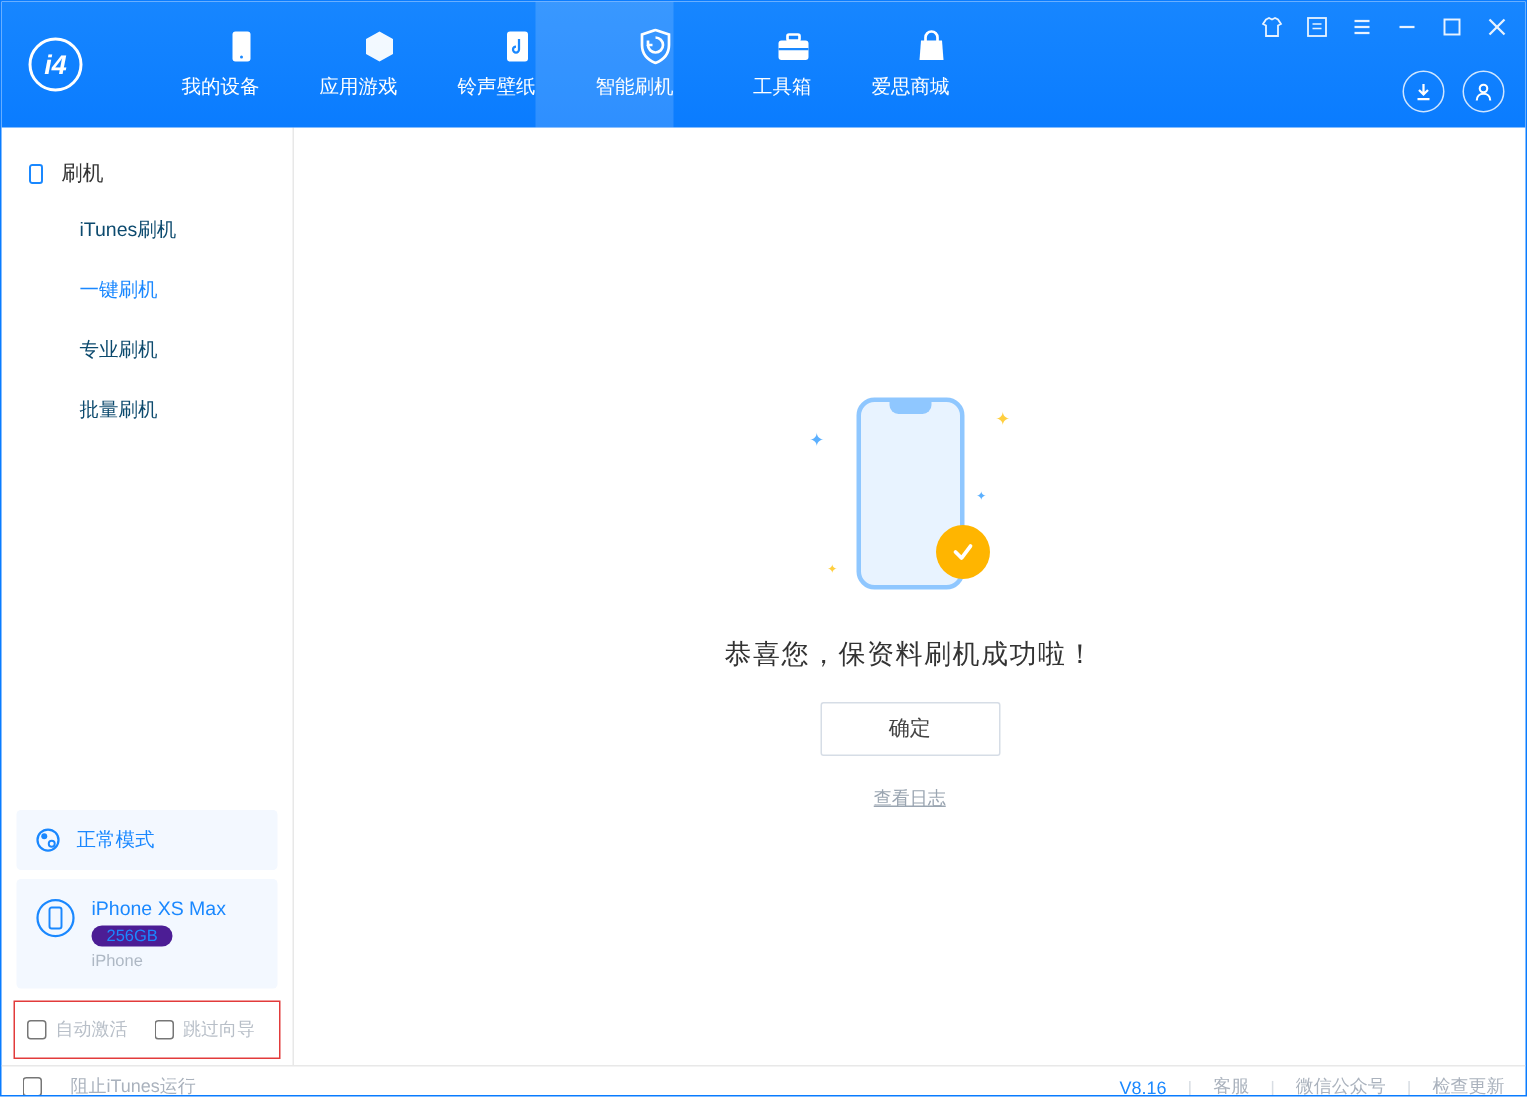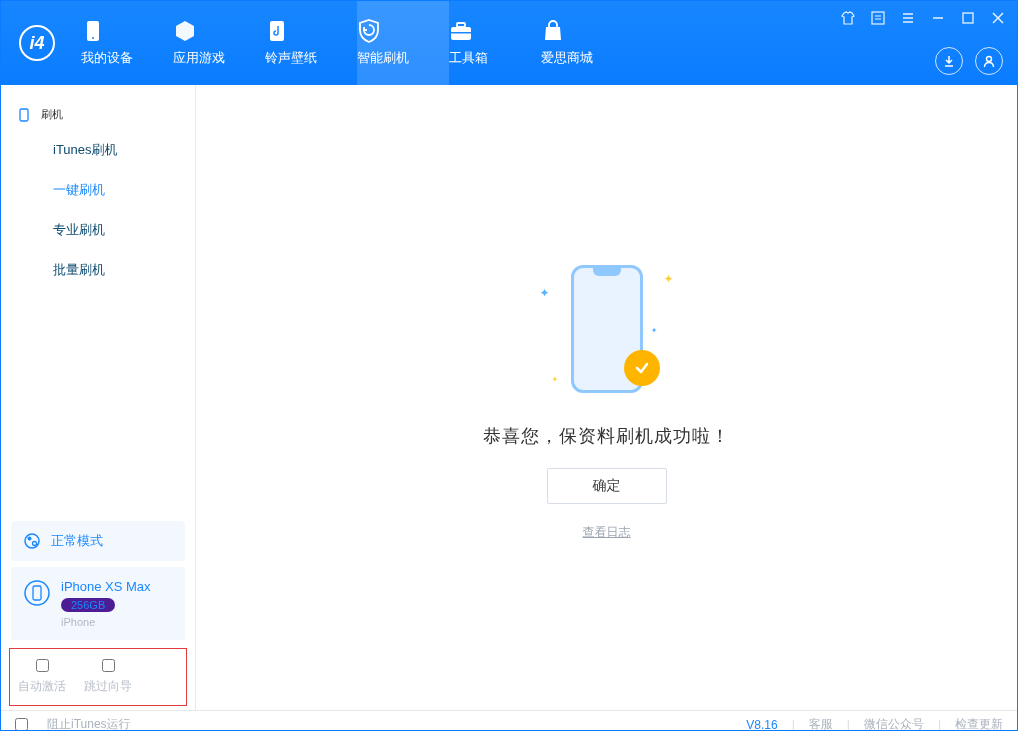--- a/index.html
+++ b/index.html
@@ -5,51 +5,51 @@
 * { margin: 0; padding: 0; box-sizing: border-box; font-family: "Microsoft YaHei", "PingFang SC", sans-serif; }
 body { background: #fff; width: 1018px; height: 731px; overflow: hidden; border: 1px solid #0a7cff; }
 
 
 .header { height: 84px; background: linear-gradient(to bottom, #1786ff, #0a7cff); display: flex; align-items: center; color: #fff; position: relative; }
 .logo { display: flex; align-items: center; padding: 0 18px; gap: 10px; }
 .logo-icon { width: 36px; height: 36px; border: 2px solid #fff; border-radius: 50%; display: flex; align-items: center; justify-content: center; font-weight: bold; font-size: 18px; font-style: italic; }
 .logo-text .title { font-size: 20px; font-weight: 500; letter-spacing: 2px; }
 .logo-text .subtitle { font-size: 11px; opacity: 0.9; }
 .nav { display: flex; height: 100%; margin-left: 8px; }
-.nav-item { width: 92px; display: flex; flex-direction: column; align-items: flex-start; justify-content: center; gap: 6px; cursor: pointer; font-size: 13px; }
+.nav-item { width: 92px; display: flex; flex-direction: column; align-items: flex-end; justify-content: center; gap: 6px; cursor: pointer; font-size: 13px; }
 .nav-item.active { background: rgba(255,255,255,0.15); }
 .nav-icon { width: 24px; height: 24px; display: flex; align-items: center; justify-content: center; }
 .header-right { position: absolute; right: 10px; top: 8px; display: flex; gap: 12px; align-items: center; }
 .header-right-btn { width: 18px; height: 18px; cursor: pointer; opacity: 0.9; display: flex; align-items: center; justify-content: center; }
 .header-circles { position: absolute; right: 14px; bottom: 10px; display: flex; gap: 12px; }
 .circle-btn { width: 28px; height: 28px; border: 1.5px solid rgba(255,255,255,0.8); border-radius: 50%; display: flex; align-items: center; justify-content: center; cursor: pointer; }
 
 
 .body { display: flex; height: calc(100% - 76px - 28px); }
 
 
 .sidebar { width: 195px; border-right: 1px solid #e8e8e8; display: flex; flex-direction: column; font-size: 13px; color: #333; }
 .side-section { padding-top: 14px; }
-.side-header { display: flex; align-items: center; gap: 10px; padding: 8px 16px; color: #333; font-size: 11px; }
+.side-header { display: flex; align-items: center; gap: 10px; padding: 8px 16px; color: #333; font-size: 14px; }
 .side-header .hicon { width: 14px; height: 14px; }
 .side-list { }
 .side-item { padding: 11px 16px 11px 52px; cursor: pointer; color: #0c4a6e; }
 .side-item.active { color: #1a88ff; }
 
 .device-blocks { margin-top: auto; }
 .mode-block, .device-block { background: #f3f8ff; margin: 6px 10px; border-radius: 3px; padding: 10px 12px; display: flex; align-items: center; gap: 10px; }
 .mode-block { height: 40px; }
 .device-block { flex-direction: row; align-items: flex-start; padding: 12px; }
 .device-block .dicon { width: 28px; height: 28px; flex-shrink: 0; }
 .device-info .dname { color: #1a88ff; font-size: 13px; font-weight: 500; }
 .capacity-badge { display: inline-block; background: #4c1d95; color: #1a88ff; border-radius: 10px; padding: 1px 10px; font-size: 11px; margin-top: 4px; }
 .device-info .dtype { color: #aeb8c4; font-size: 11px; margin-top: 4px; }
 
 .red-box { border: 1.5px solid #e23b3b; margin: 8px 8px 4px 8px; padding: 10px 8px; display: flex; gap: 18px; align-items: center; }
-.checkbox-row { display: flex; align-items: center; gap: 6px; color: #b8bfc8; font-size: 12px; flex-direction: column; }
+.checkbox-row { display: flex; align-items: center; gap: 6px; color: #b8bfc8; font-size: 12px; }
 .checkbox-row input { width: 13px; height: 13px; }
 
 
 .main { flex: 1; display: flex; flex-direction: column; align-items: center; justify-content: center; gap: 20px; }
 .phone-illust { position: relative; width: 170px; height: 150px; display: flex; align-items: center; justify-content: center; }
 .phone-body { width: 72px; height: 128px; border: 3px solid #8fc7ff; border-radius: 12px; background: #e8f3ff; position: relative; }
 .phone-notch { position: absolute; top: 0; left: 50%; transform: translateX(-50%); width: 28px; height: 8px; background: #8fc7ff; border-radius: 0 0 6px 6px; }
 .check-badge { position: absolute; right: 32px; bottom: 18px; width: 36px; height: 36px; background: #ffb500; border-radius: 50%; display: flex; align-items: center; justify-content: center; }
 .sparkle { position: absolute; color: #ffcf3f; font-size: 12px; }
 .sparkle.s1 { left: 18px; top: 32px; color: #5bb0ff; }

